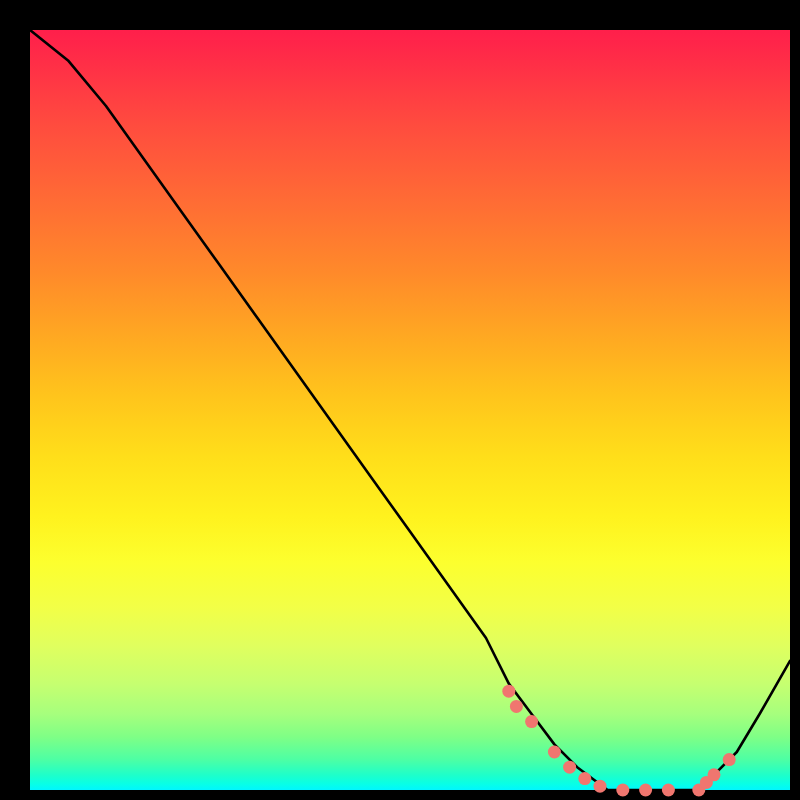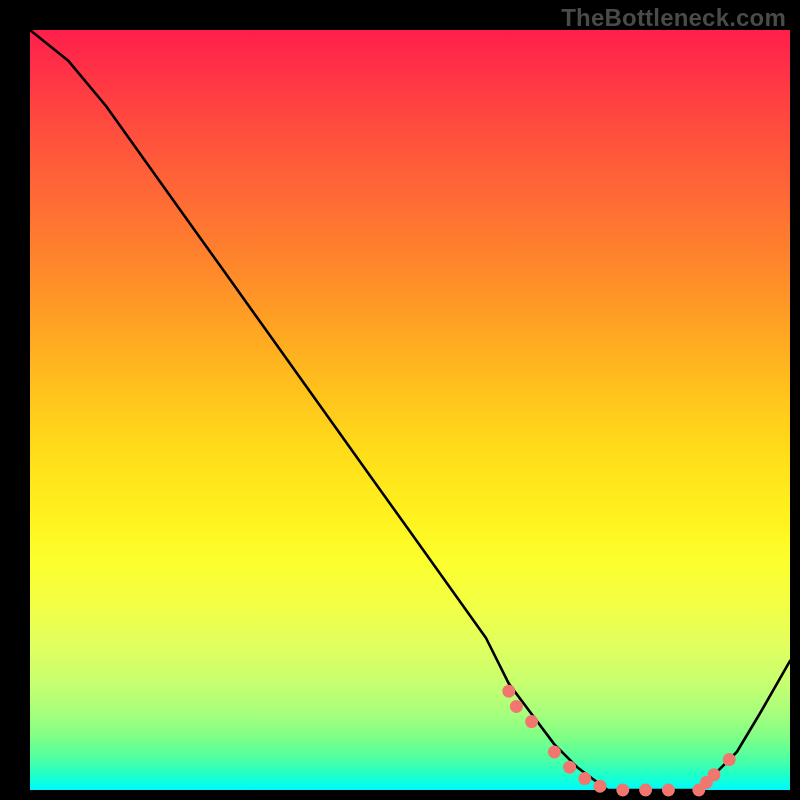--- a/index.html
+++ b/index.html
@@ -85,14 +85,13 @@
           <circle cx="615.6" cy="760.0" r="6.5" fill="#f0766f"></circle>
           <circle cx="638.4" cy="760.0" r="6.5" fill="#f0766f"></circle>
           <circle cx="668.8" cy="760.0" r="6.5" fill="#f0766f"></circle>
           <circle cx="676.4" cy="752.4" r="6.5" fill="#f0766f"></circle>
           <circle cx="684.0" cy="744.8" r="6.5" fill="#f0766f"></circle>
           <circle cx="699.2" cy="729.6" r="6.5" fill="#f0766f"></circle>
         </g>
     </svg>
   </div>
 
-  <div class="watermark">TheBottleneck.com</div>
 </div>
 
 </body></html>

